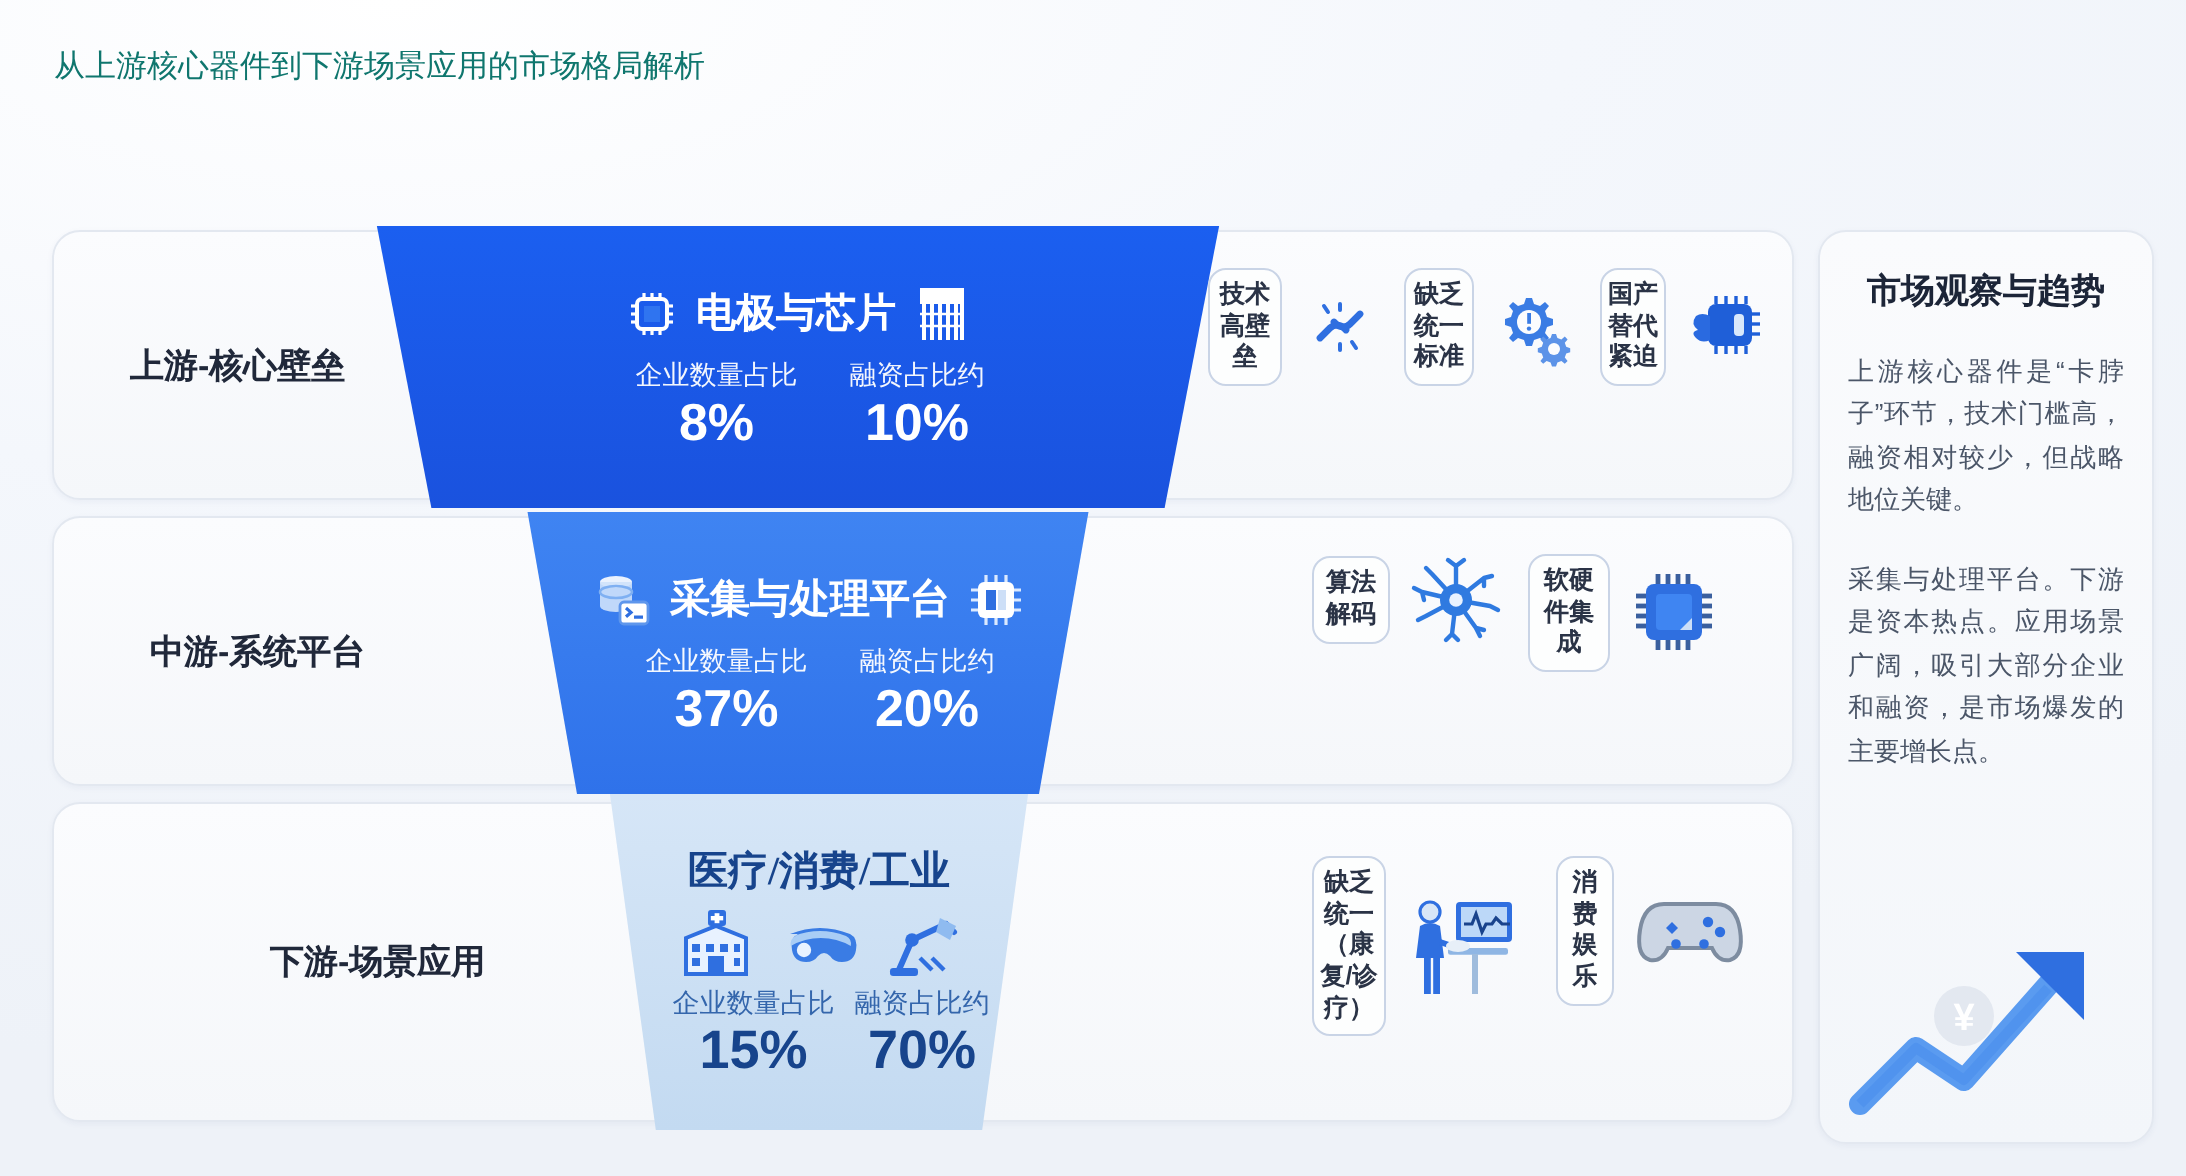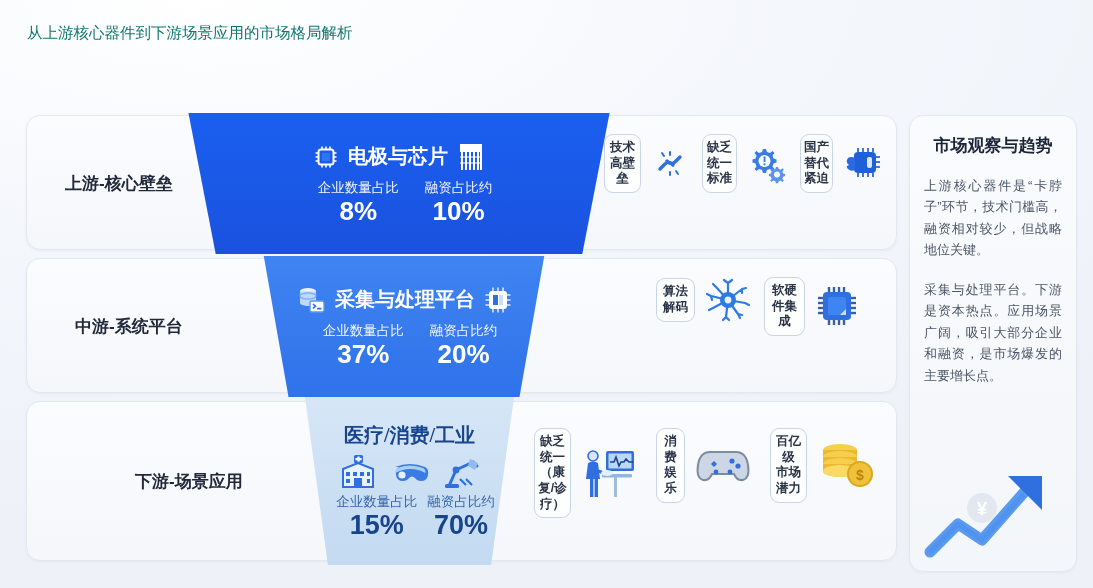--- a/index.html
+++ b/index.html
@@ -445,39 +445,20 @@
             <g fill="#2f6fe0">
               <path d="M17 20 l3 -3 3 3 -3 3z"></path>
               <circle cx="38" cy="17" r="2.6"></circle>
                 <circle cx="44" cy="22" r="2.6"></circle>
               <circle cx="22" cy="28" r="2.4"></circle>
                 <circle cx="36" cy="28" r="2.4"></circle>
             </g>
           </svg>
         </div>
       </div>
-      <div class="tag-col wide" style="width:104px">
-        <div class="tag" style="white-space:pre-line">百亿级
-市场潜力</div>
-        <div class="tag-icon" style="height:60px">
-          <svg width="58" height="50" viewBox="0 0 58 50">
-            <g>
-              <ellipse cx="24" cy="10" rx="17" ry="6" fill="#f7cf4e"></ellipse>
-              <path d="M7 10 v7 a17 6 0 0 0 34 0 v-7z" fill="#eab92f"></path>
-              <ellipse cx="24" cy="17" rx="17" ry="6" fill="#f7cf4e"></ellipse>
-              <path d="M7 17 v7 a17 6 0 0 0 34 0 v-7z" fill="#eab92f"></path>
-              <ellipse cx="24" cy="24" rx="17" ry="6" fill="#f7cf4e"></ellipse>
-              <path d="M7 24 v7 a17 6 0 0 0 34 0 v-7z" fill="#eab92f"></path>
-              <ellipse cx="24" cy="31" rx="17" ry="6" fill="#fada66"></ellipse>
-              <circle cx="44" cy="34" r="12" fill="#f0c23b" stroke="#d9a81f" stroke-width="2"></circle>
-              <text x="44" y="40" font-size="14" font-weight="bold" fill="#b8860b" text-anchor="middle" font-family="'Liberation Sans',sans-serif">$</text>
-            </g>
-          </svg>
-        </div>
-      </div>
     </div>
   </div>
 </div>
 
 <div class="sidebar">
   <div class="sb-title">市场观察与趋势</div>
   <div class="sb-para">上游核心器件是“卡脖子”环节，技术门槛高，融资相对较少，但战略地位关键。</div>
   <div class="sb-para">采集与处理平台。下游是资本热点。应用场景广阔，吸引大部分企业和融资，是市场爆发的主要增长点。</div>
   <div class="sb-chart">
     <svg width="140" height="105" viewBox="0 0 140 105">

